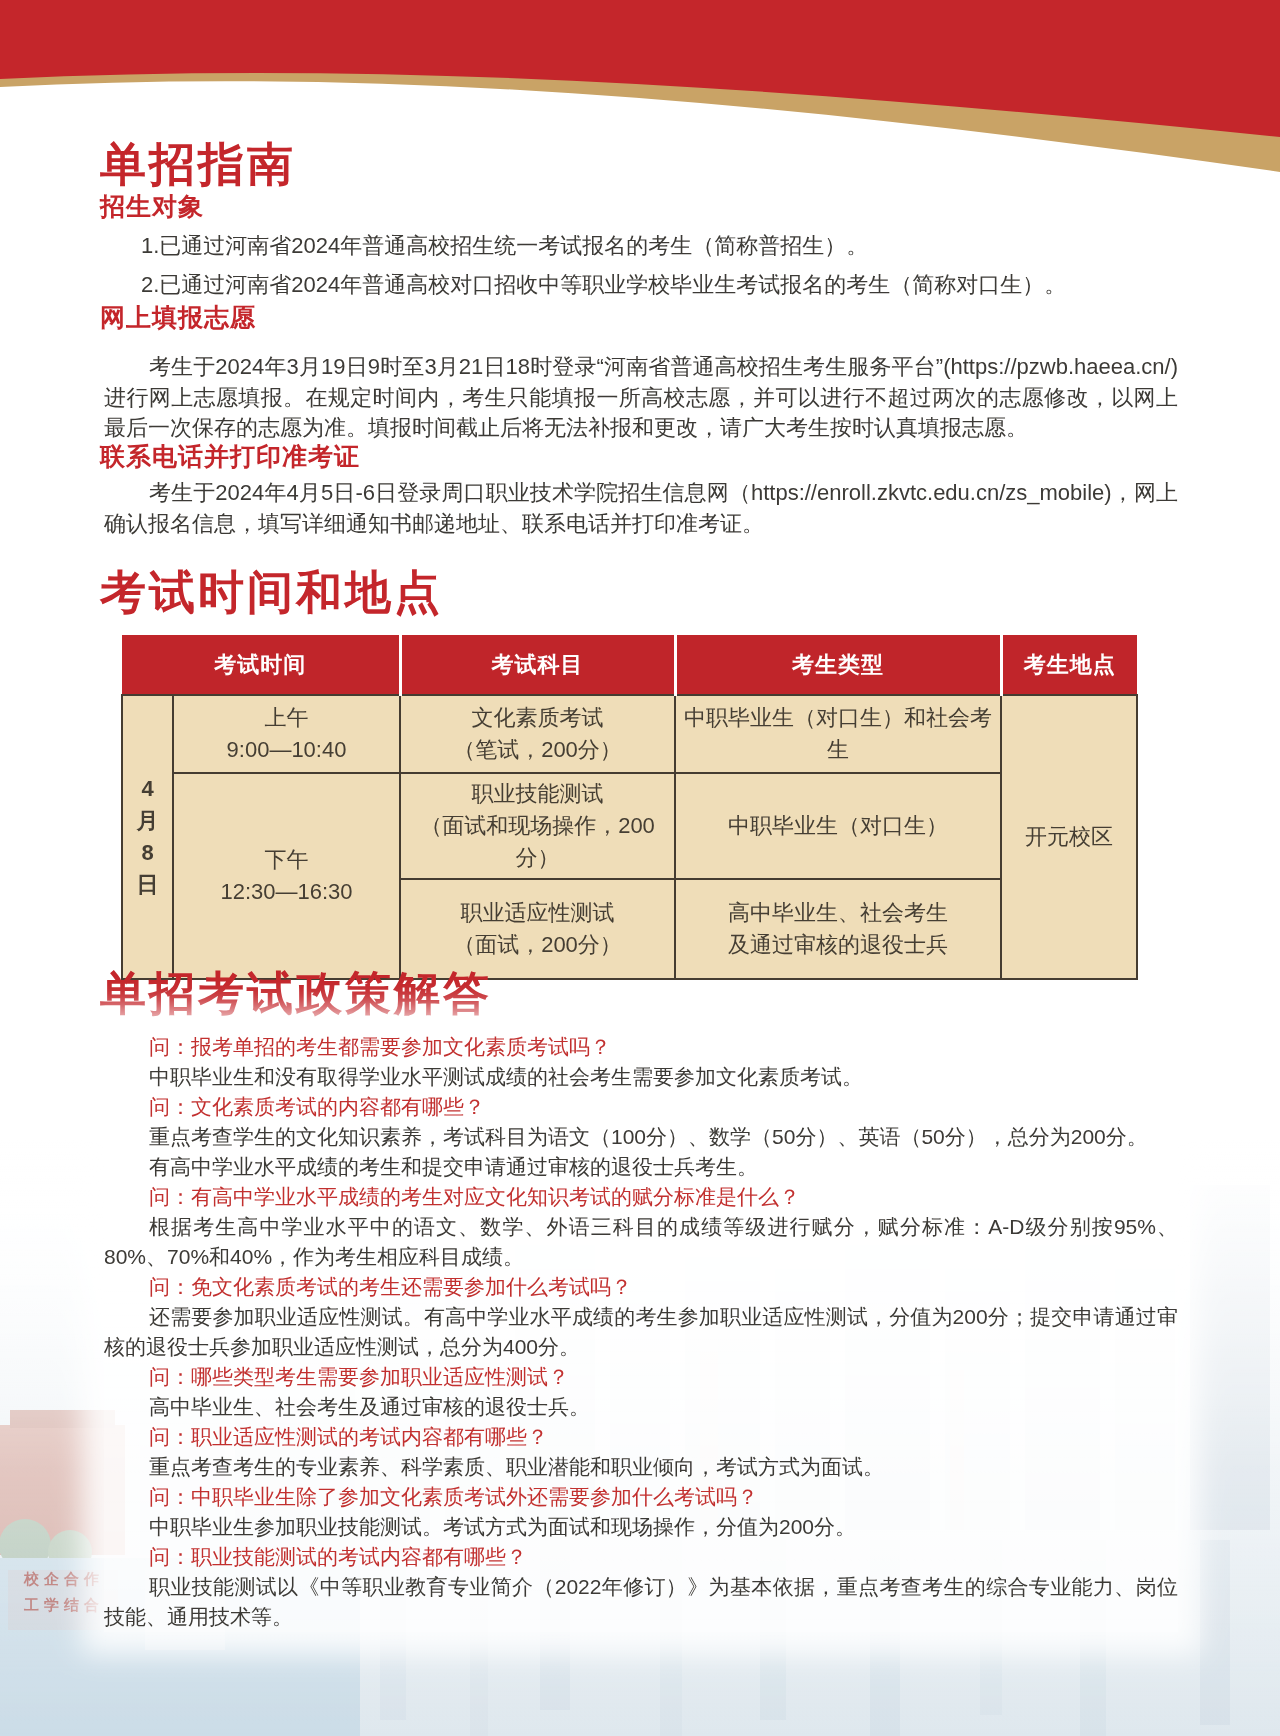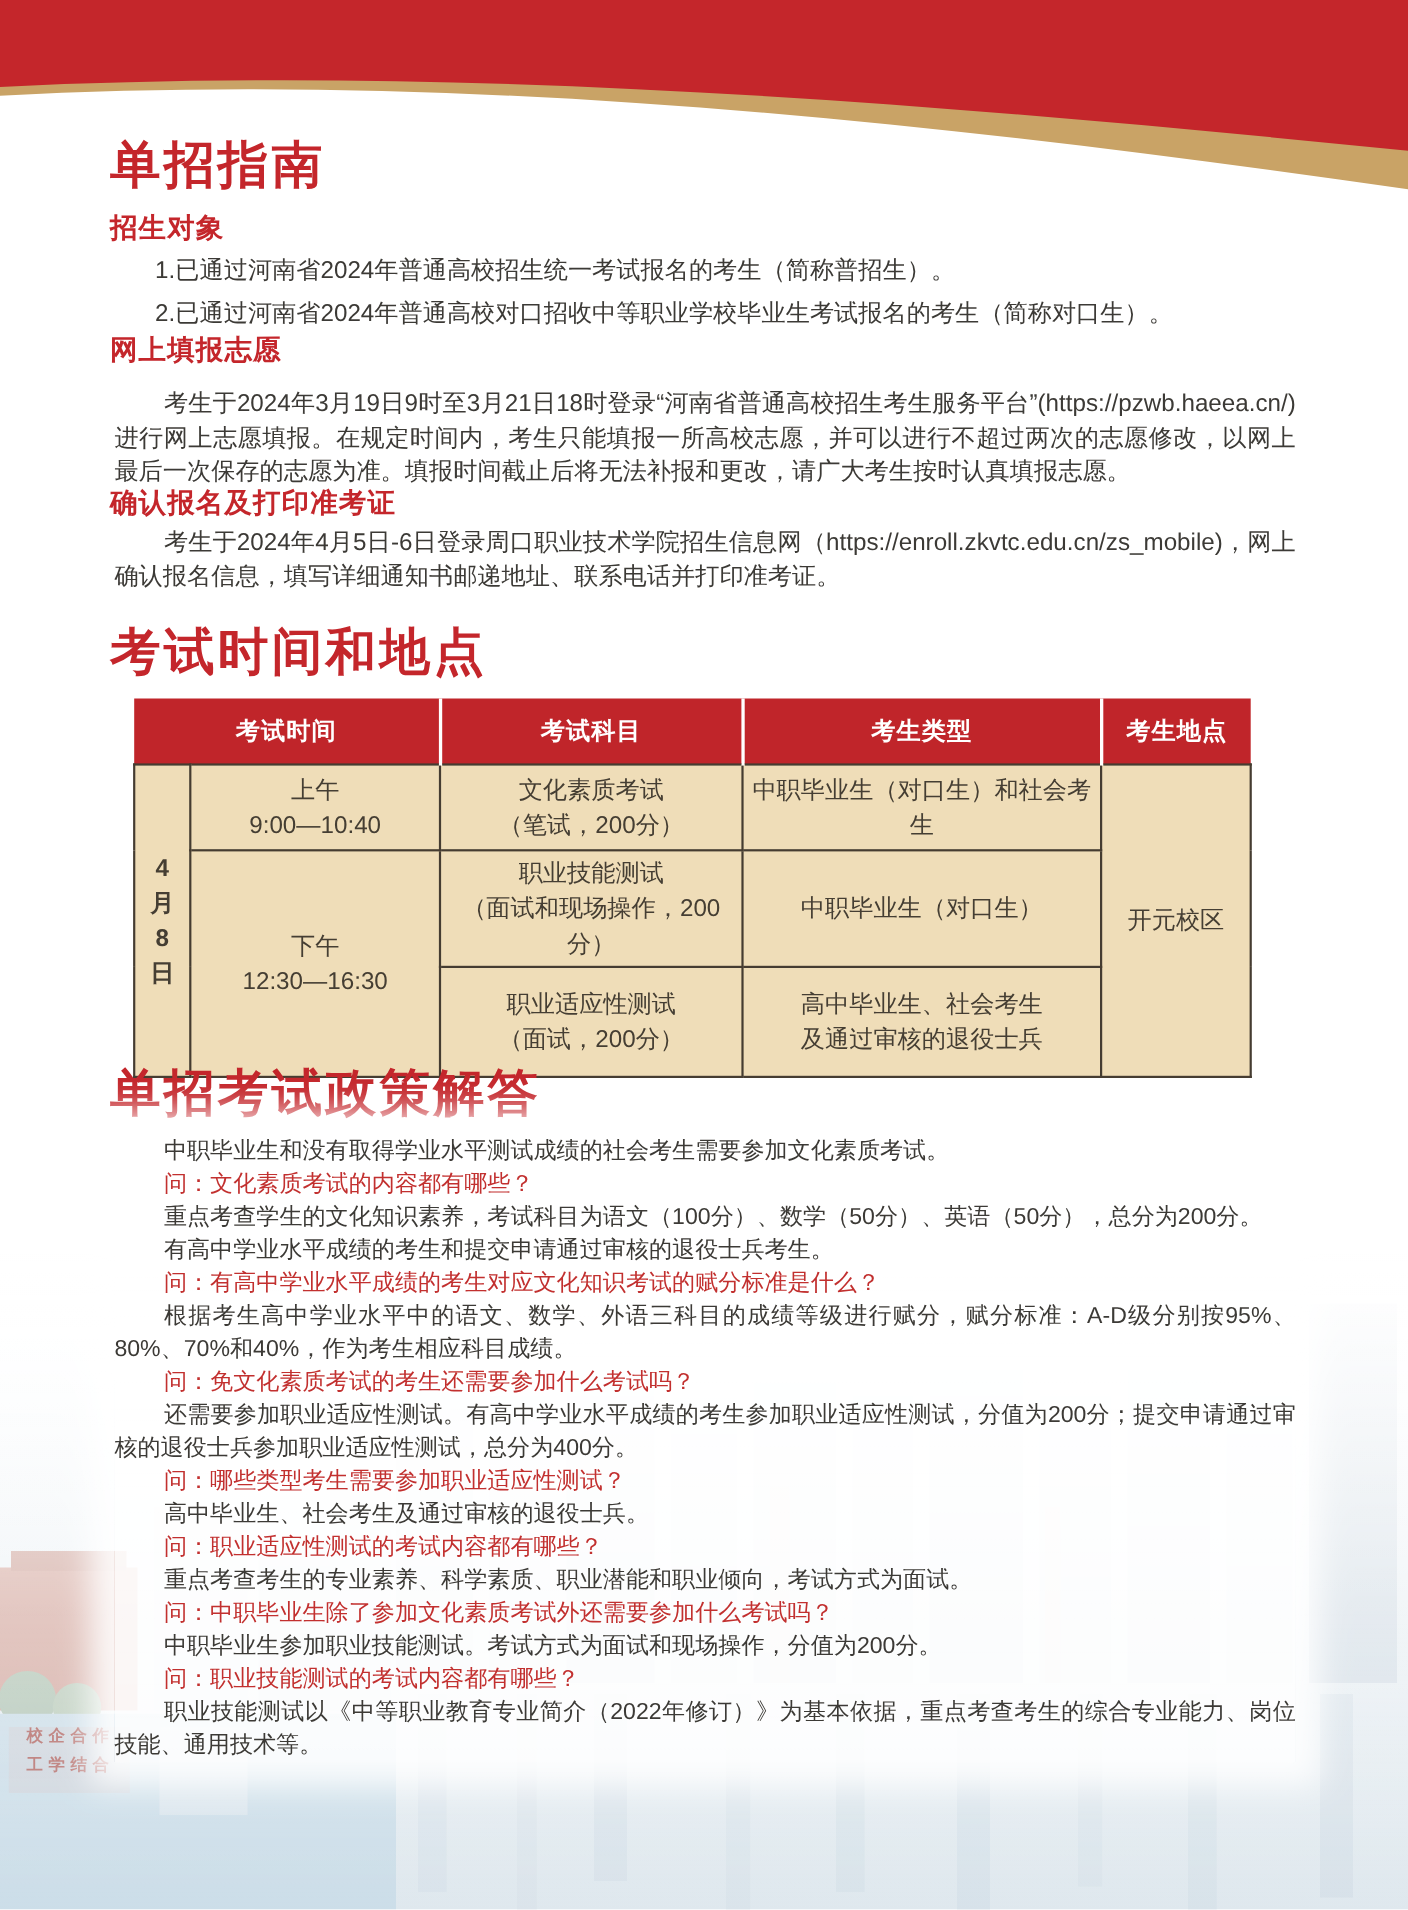--- a/index.html
+++ b/index.html
@@ -137,30 +137,30 @@
   <div>工学结合</div>
 </div>
 
 <div class="abs banner">
   <svg width="1280" height="200" viewBox="0 0 1280 200" xmlns="http://www.w3.org/2000/svg">
     <path d="M0,0 H1280 V172 C860,112 430,64 0,87 Z" fill="#c9a366"></path>
     <path d="M0,0 H1280 V137 C860,95 430,58 0,79 Z" fill="#c4262b"></path>
   </svg>
 </div>
 
-<div class="abs h1" style="left:100px;top:126px;font-family:Liberation Serif, serif;">单招指南</div>
+<div class="abs h1" style="left:100px;top:140px;">单招指南</div>
 
 <div class="abs h2" style="left:100px;top:190px;">招生对象</div>
 <div class="abs list-item" style="left:104px;top:226px;">1.已通过河南省2024年普通高校招生统一考试报名的考生（简称普招生）。</div>
 <div class="abs list-item" style="left:104px;top:265px;">2.已通过河南省2024年普通高校对口招收中等职业学校毕业生考试报名的考生（简称对口生）。</div>
 
 <div class="abs h2" style="left:100px;top:301px;">网上填报志愿</div>
 <div class="abs para" style="left:104px;top:352px;">考生于2024年3月19日9时至3月21日18时登录“河南省普通高校招生考生服务平台”(https://pzwb.haeea.cn/)进行网上志愿填报。在规定时间内，考生只能填报一所高校志愿，并可以进行不超过两次的志愿修改，以网上最后一次保存的志愿为准。填报时间截止后将无法补报和更改，请广大考生按时认真填报志愿。</div>
 
-<div class="abs h2" style="left:100px;top:440px;">确认报名及打印准考证</div>
+<div class="abs h2" style="left:100px;top:440px;">联系电话并打印准考证</div>
 <div class="abs para" style="left:104px;top:478px;">考生于2024年4月5日-6日登录周口职业技术学院招生信息网（https://enroll.zkvtc.edu.cn/zs_mobile)，网上确认报名信息，填写详细通知书邮递地址、联系电话并打印准考证。</div>
 
 <div class="abs h1" style="left:100px;top:568px;text-align:right;">考试时间和地点</div>
 
 <table class="exam">
   <colgroup>
       <col class="c1">
       <col class="c2">
       <col class="c3">
       <col class="c4">
@@ -199,20 +199,21 @@
 （面试，200分）</td>
       <td>高中毕业生、社会考生
 及通过审核的退役士兵</td>
     </tr>
   </tbody>
 </table>
 
 <div class="abs h1" style="left:100px;top:969px;">单招考试政策解答</div>
 
 <div class="abs qa">
+  <p class="q">问：报考单招的考生都需要参加文化素质考试吗？</p>
   <p class="a">中职毕业生和没有取得学业水平测试成绩的社会考生需要参加文化素质考试。</p>
   <p class="q">问：文化素质考试的内容都有哪些？</p>
   <p class="a">重点考查学生的文化知识素养，考试科目为语文（100分）、数学（50分）、英语（50分），总分为200分。</p>
   <p class="a">有高中学业水平成绩的考生和提交申请通过审核的退役士兵考生。</p>
   <p class="q">问：有高中学业水平成绩的考生对应文化知识考试的赋分标准是什么？</p>
   <p class="a">根据考生高中学业水平中的语文、数学、外语三科目的成绩等级进行赋分，赋分标准：A-D级分别按95%、80%、70%和40%，作为考生相应科目成绩。</p>
   <p class="q">问：免文化素质考试的考生还需要参加什么考试吗？</p>
   <p class="a">还需要参加职业适应性测试。有高中学业水平成绩的考生参加职业适应性测试，分值为200分；提交申请通过审核的退役士兵参加职业适应性测试，总分为400分。</p>
   <p class="q">问：哪些类型考生需要参加职业适应性测试？</p>
   <p class="a">高中毕业生、社会考生及通过审核的退役士兵。</p>

